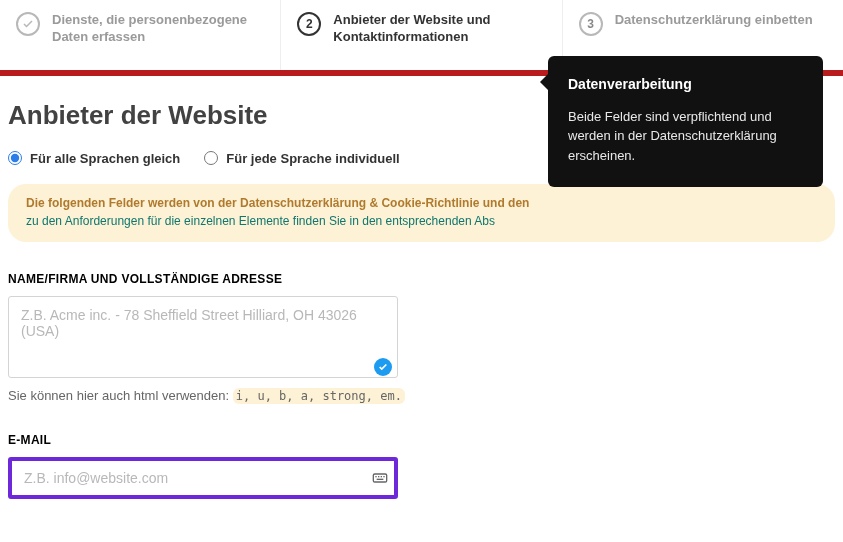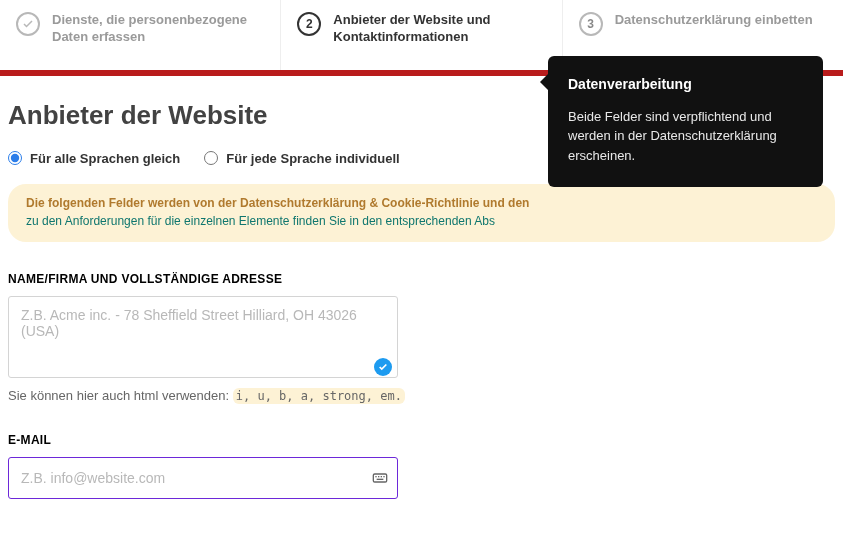--- a/index.html
+++ b/index.html
@@ -24,21 +24,21 @@
   .banner-sub { color: #0f766e; }
   .field-label { font-size: 12px; font-weight: 700; letter-spacing: 0.3px; color: #000000; margin-bottom: 10px; }
   .textarea-wrap { position: relative; width: 390px; margin-bottom: 6px; }
   textarea { width: 100%; height: 82px; border: 1px solid #d4d4d4; border-radius: 3px; padding: 10px 12px; font-size: 14px; font-family: inherit; resize: none; color: #333; }
   textarea::placeholder, input::placeholder { color: #b8b8b8; }
   .badge { position: absolute; right: 6px; bottom: 6px; width: 18px; height: 18px; background: #1d9bf0; border-radius: 50%; display: flex; align-items: center; justify-content: center; }
   .badge svg { width: 10px; height: 10px; }
   .hint { font-size: 13px; color: #666; margin-bottom: 30px; }
   .hint .code { background: #fdf2d5; font-family: "SFMono-Regular", Consolas, monospace; font-size: 12px; padding: 1px 3px; border-radius: 6px; }
   .email-wrap { position: relative; width: 390px; }
-  input[type=text] { width: 100%; height: 42px; border: 1px solid #6d28d9; border-radius: 3px; padding: 0 40px 0 12px; font-size: 14px; font-family: inherit; }
+  input[type=text] { width: 100%; height: 42px; border: 4px solid #6d28d9; border-radius: 3px; padding: 0 40px 0 12px; font-size: 14px; font-family: inherit; }
   .email-icon { position: absolute; right: 10px; top: 50%; transform: translateY(-50%); width: 16px; height: 16px; color: #666; }
   .tooltip { position: absolute; top: -20px; right: 20px; width: 275px; background: #111; color: #fff; border-radius: 6px; padding: 18px 20px 22px 20px; font-size: 13px; line-height: 1.5; }
   .tooltip::before { content: ""; position: absolute; top: 18px; left: -8px; width: 0; height: 0; border-top: 8px solid transparent; border-bottom: 8px solid transparent; border-right: 8px solid #111; }
   .tooltip h3 { font-size: 14px; font-weight: 700; margin-bottom: 12px; }
   .tooltip p { margin-bottom: 8px; color: #e8e8e8; }
   .tooltip p:last-child { margin-bottom: 0; }
 </style>
 </head>
 <body>
 

